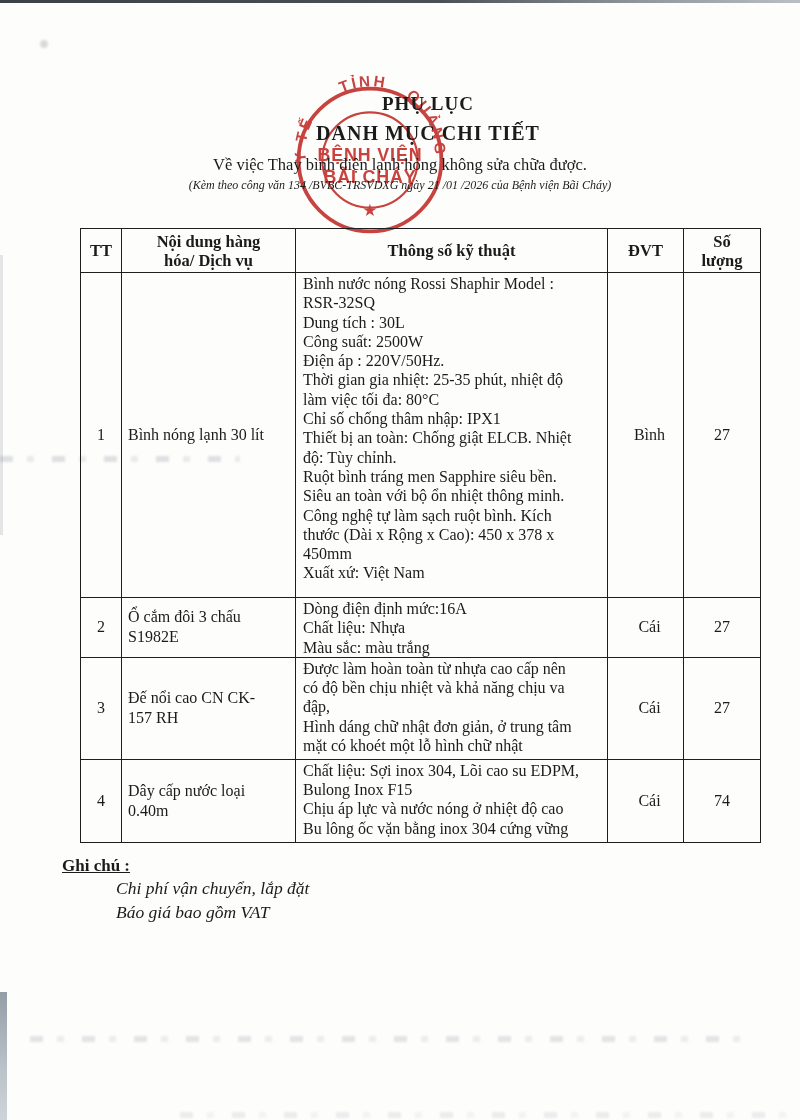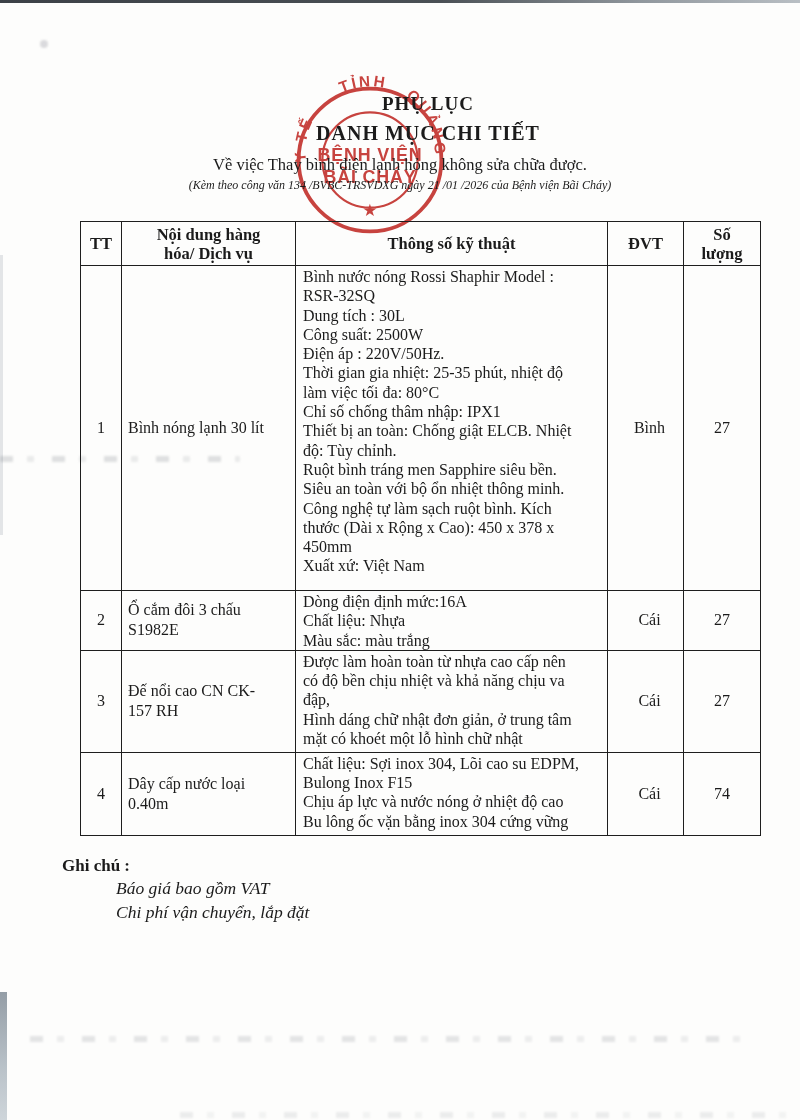--- a/index.html
+++ b/index.html
@@ -37,38 +37,38 @@
 
   
   .hdr{position:absolute;left:0;width:800px;text-align:center;z-index:2;}
   .title1{top:93px;font-size:19px;font-weight:bold;letter-spacing:1px;transform:translateX(28px);}
   .title2{top:122px;font-size:20px;font-weight:bold;letter-spacing:1px;transform:translateX(28px);}
   .subject{top:155px;font-size:16.5px;}
   .reference{top:178px;font-size:12px;font-style:italic;}
 
   
   table.doc-table{
-    position:absolute;left:80px;top:221px;width:680px;z-index:2;
+    position:absolute;left:80px;top:228px;width:680px;z-index:2;
     border-collapse:collapse;table-layout:fixed;
     font-size:16px;
   }
   .doc-table th,.doc-table td{border:1.6px solid #1e1e1e;overflow:hidden;}
   .doc-table th{font-size:16.5px;font-weight:bold;text-align:center;
     white-space:pre-line;line-height:19px;padding:2px 1px;vertical-align:middle;}
   thead tr{height:44px;}
   tr.r1{height:325px;} tr.r2{height:58px;} tr.r3{height:102px;} tr.r4{height:83px;}
   td.tt{text-align:center;vertical-align:middle;}
   td.item{text-align:left;vertical-align:middle;padding:2px 6px;line-height:20px;white-space:pre-line;font-family:Liberation Serif, serif;}
   td.spec{text-align:left;vertical-align:top;padding:1px 22px 0 7px;line-height:19.3px;white-space:pre-line;}
   td.unit{text-align:center;vertical-align:middle;padding-left:9px;}
   td.qty{text-align:center;vertical-align:middle;}
 
   
   .notes{position:absolute;left:62px;top:856px;z-index:2;}
-  .notes-heading{font-size:17px;font-weight:bold;}
+  .notes-heading{font-size:17px;font-weight:bold;text-decoration:underline;}
   .note-item{margin-left:54px;font-size:17.5px;font-style:italic;line-height:24px;}
   .note-item:first-of-type{margin-top:6px;}
 </style>
 </head>
 <body>
 
 <div class="page">
 
   <div class="edge-top"></div>
   <div class="edge-left-mid"></div>
@@ -172,17 +172,17 @@
 Chịu áp lực và nước nóng ở nhiệt độ cao
 Bu lông ốc vặn bằng inox 304 cứng vững</td>
         <td class="unit">Cái</td>
         <td class="qty">74</td>
       </tr>
     </tbody>
   </table>
 
   <div class="notes">
     <div class="notes-heading">Ghi chú :</div>
+    <div class="note-item">Chi phí vận chuyển, lắp đặt</div>
     <div class="note-item">Báo giá bao gồm VAT</div>
-    <div class="note-item">Chi phí vận chuyển, lắp đặt</div>
   </div>
 
 </div>
 
 </body></html>

